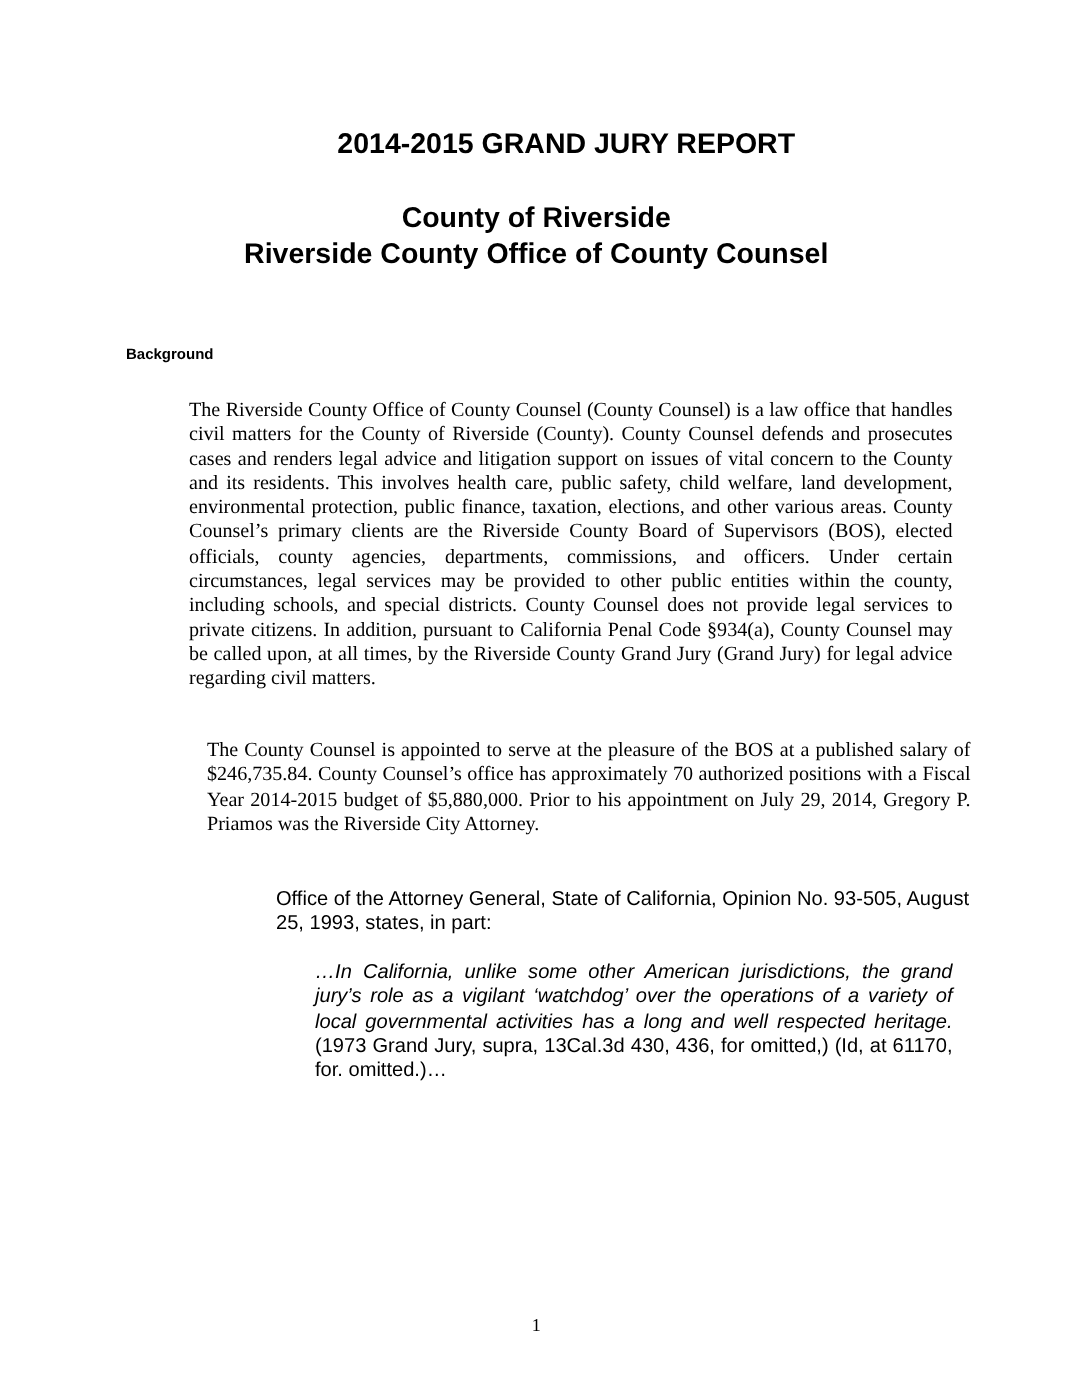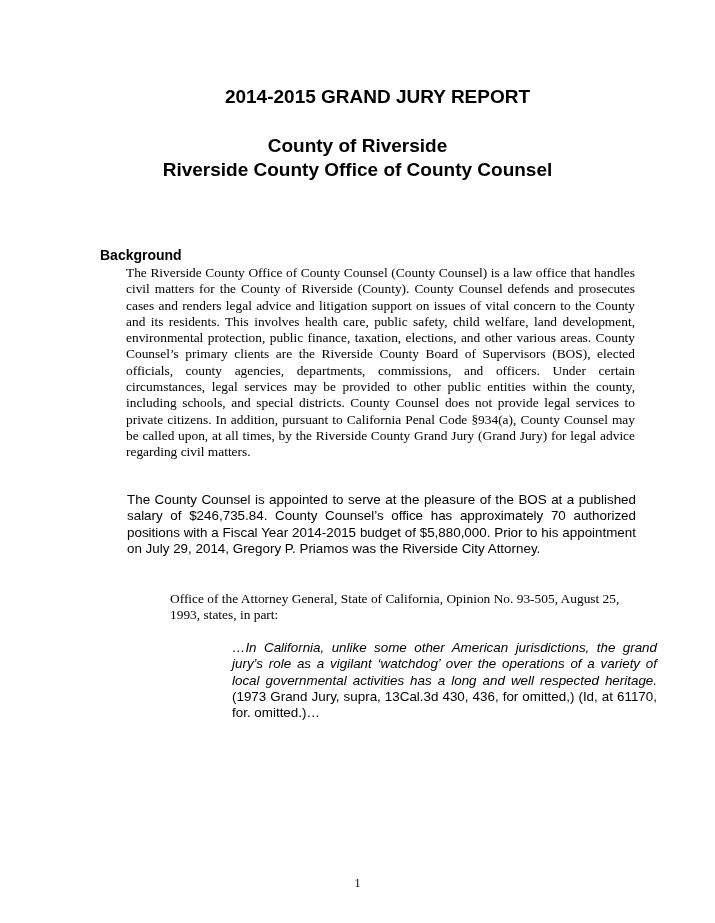--- a/index.html
+++ b/index.html
@@ -6,32 +6,32 @@
     body { width: 715px; height: 923px; position: relative; overflow: hidden; color: #000; }
     .page { position: absolute; left: 0; top: 0; width: 715px; height: 923px; background: #fff; }
     .title {
       position: absolute; left: 0; width: 715px; text-align: center;
       font-family: "Liberation Sans", sans-serif; font-weight: bold; margin: 0;
     }
     #report-title { top: 86px; font-size: 19px; margin-left: 20px; }
     #county-title { top: 135px; font-size: 19px; }
     #office-title { top: 159px; font-size: 19px; }
     #section-heading {
-      position: absolute; left: 84px; top: 231px; margin: 16px;
-      font-family: "Liberation Sans", sans-serif; font-weight: bold; font-size: 14px;
+      position: absolute; left: 84px; top: 231px; margin: 0;
+      font-family: "Liberation Sans", sans-serif; font-weight: bold; font-size: 10px;
     }
     .para {
       position: absolute; margin: 0;
       font-family: "Liberation Sans", sans-serif; font-size: 13.4px; line-height: 16.3px;
       text-align: justify; text-align-last: left;
     }
     #para-1 { left: 126px; top: 265px; width: 509px; font-family: Liberation Serif, serif; }
-    #para-2 { left: 127px; top: 492px; width: 509px; }
-    #para-3 { left: 170px; top: 591px; width: 467px; text-align: left; font-family: Liberation Serif, serif; }
-    #para-quote { left: 210px; top: 640px; width: 425px; margin-left: 22px; }
+    #para-2 { left: 138px; top: 492px; width: 509px; font-family: Liberation Serif, serif; }
+    #para-3 { left: 184px; top: 591px; width: 467px; text-align: left; }
+    #para-quote { left: 210px; top: 640px; width: 425px; }
     .quote-italic { font-style: italic; }
     #page-number {
       position: absolute; left: 0; width: 715px; top: 876px; text-align: center;
       font-family: "Liberation Serif", serif; font-size: 12px;
     }
   </style>
 </head>
 <body>
 
 <div class="page">

